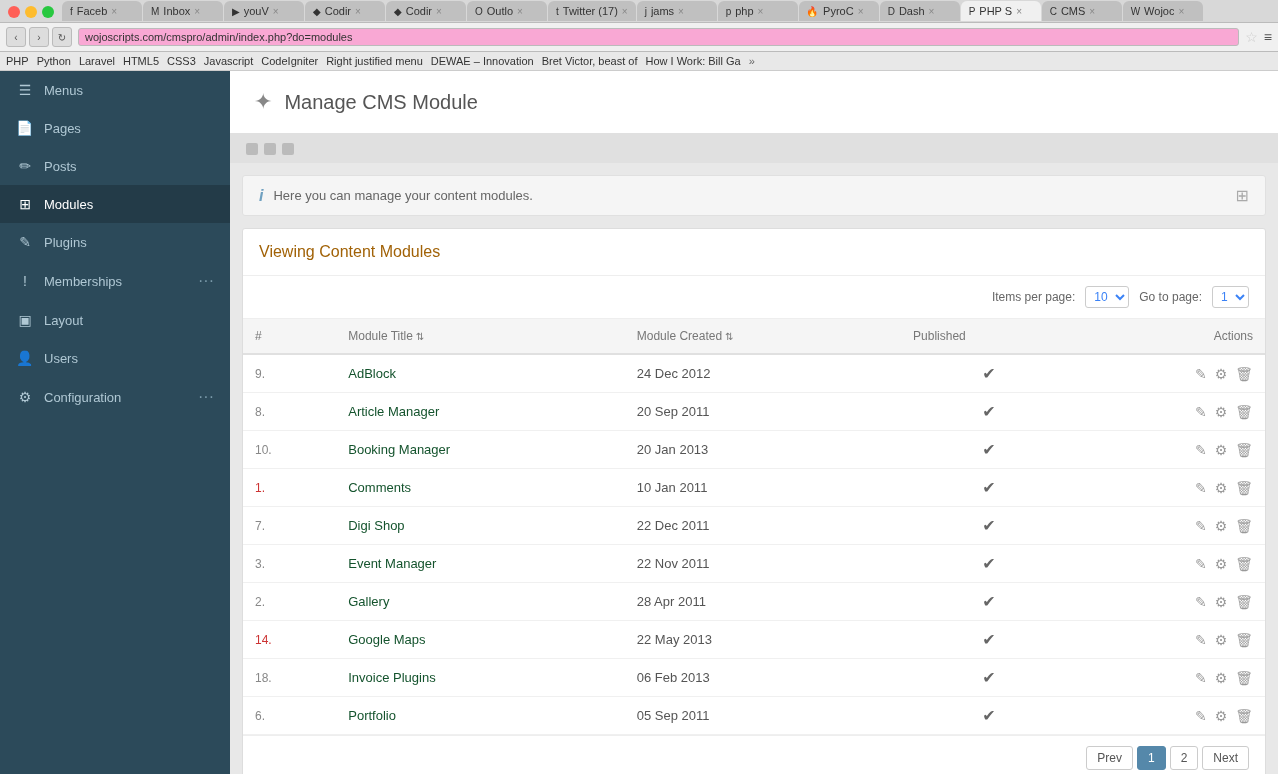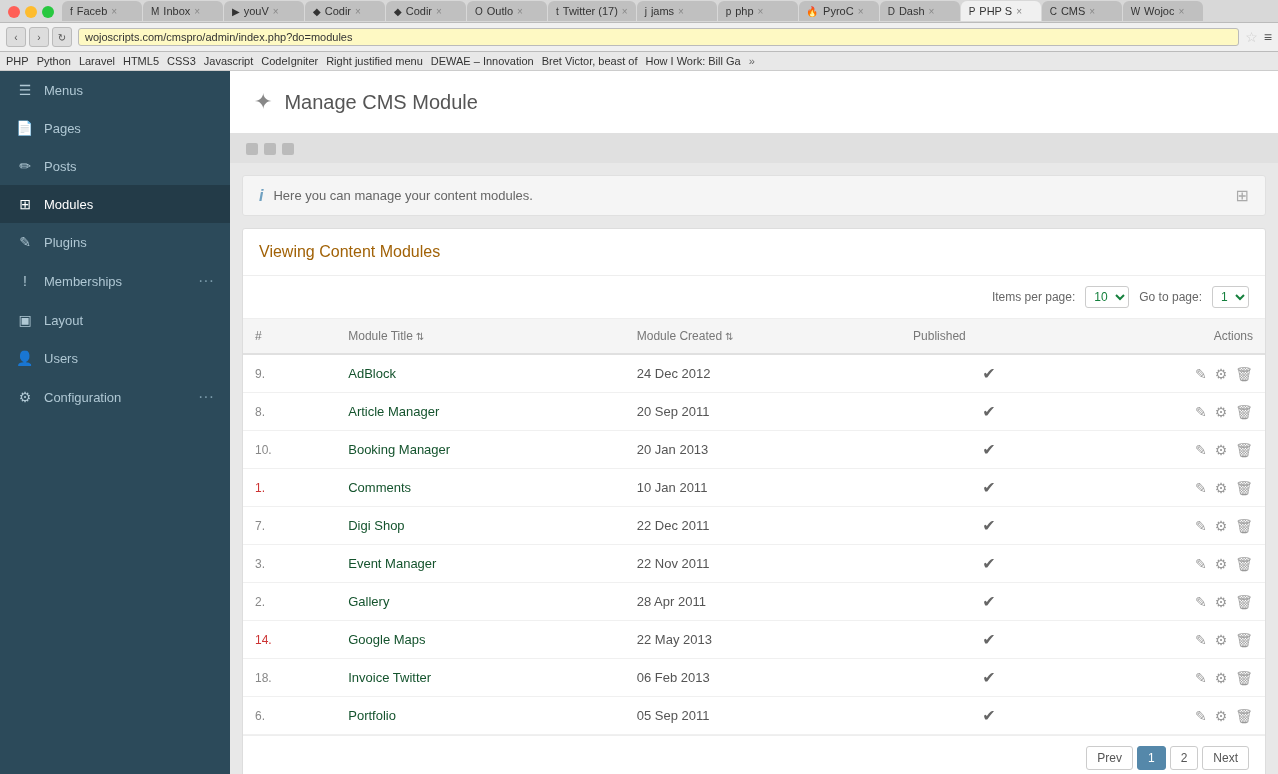--- a/index.html
+++ b/index.html
@@ -6,21 +6,21 @@
     body { font-family: Arial, sans-serif; font-size: 13px; background: #e8e8e8; display: flex; flex-direction: column; height: 774px; overflow: hidden; }
     .tab-bar { display: flex; align-items: flex-end; gap: 1px; font-size: 11px; overflow: hidden; }
     .tab { background: #c0c0c0; border-radius: 6px 6px 0 0; padding: 4px 8px; display: flex; align-items: center; gap: 4px; max-width: 110px; min-width: 80px; color: #333; cursor: pointer; white-space: nowrap; overflow: hidden; }
     .tab.active { background: #f0f0f0; }
     .tab-close { color: #888; font-size: 10px; flex-shrink: 0; }
     .tab-favicon { font-size: 10px; flex-shrink: 0; }
     .tab-label { overflow: hidden; text-overflow: ellipsis; }
     .address-bar { background: #f0f0f0; display: flex; align-items: center; gap: 6px; padding: 4px 6px; border-bottom: 1px solid #bbb; }
     .nav-btns { display: flex; gap: 3px; }
     .nav-btn { background: #ddd; border: 1px solid #bbb; border-radius: 3px; width: 20px; height: 20px; display: flex; align-items: center; justify-content: center; font-size: 10px; color: #555; cursor: pointer; }
-    .address-input { flex: 1; background: #fef9c3; border: 1px solid #bbb; border-radius: 3px; padding: 2px 6px; font-size: 11px; color: #333; }
+    .address-input { flex: 1; background: #f9a8d4; border: 1px solid #bbb; border-radius: 3px; padding: 2px 6px; font-size: 11px; color: #333; }
     .star-btn { font-size: 14px; color: #ccc; }
     .menu-btn { font-size: 14px; color: #555; cursor: pointer; }
     .bookmarks-bar { background: #e8e8e8; padding: 3px 6px; display: flex; align-items: center; gap: 8px; font-size: 11px; border-bottom: 1px solid #ccc; overflow: hidden; white-space: nowrap; }
     .bookmark-item { color: #333; cursor: pointer; display: flex; align-items: center; gap: 2px; }
     .bookmark-more { color: #666; font-size: 11px; cursor: pointer; }
 
     
     .traffic-lights { display: flex; gap: 5px; padding: 6px 8px 4px; }
     .tl { width: 12px; height: 12px; border-radius: 50%; }
     .tl-close { background: #ff5f57; }
@@ -51,21 +51,21 @@
     .info-bar { background: #f5f5f5; border: 1px solid #e0e0e0; padding: 10px 16px; margin: 12px; display: flex; align-items: center; gap: 10px; border-radius: 3px; }
     .info-icon { color: #6fa0c0; font-size: 16px; font-style: italic; font-weight: bold; }
     .info-text { color: #666; font-size: 13px; }
     .info-close { margin-left: auto; color: #aaa; cursor: pointer; font-size: 16px; }
 
     .content-panel { background: white; margin: 0 12px 12px; border-radius: 3px; border: 1px solid #ddd; }
     .panel-title { padding: 14px 16px; font-size: 16px; color: #a16207; border-bottom: 1px solid #eee; }
 
     .table-controls { display: flex; align-items: center; justify-content: flex-end; padding: 10px 16px; gap: 10px; border-bottom: 1px solid #eee; }
     .control-label { color: #666; font-size: 12px; }
-    .control-select { border: 1px solid #ccc; border-radius: 3px; padding: 2px 4px; font-size: 12px; background: white; color: #15803d; }
+    .control-select { border: 1px solid #ccc; border-radius: 3px; padding: 2px 4px; font-size: 12px; background: white; color: #3b82f6; }
 
     table { width: 100%; border-collapse: collapse; }
     thead tr { background: #f5f5f5; border-bottom: 2px solid #e0e0e0; }
     th { padding: 10px 12px; text-align: left; font-size: 12px; color: #777; font-weight: normal; }
     th.sortable { cursor: pointer; }
     th.sortable::after { content: ' ⇅'; font-size: 10px; }
     td { padding: 9px 12px; border-bottom: 1px solid #f0f0f0; font-size: 13px; color: #555; }
     .row-num { color: #888; font-size: 12px; }
     .row-num.red { color: #cc3333; }
     .module-link { color: #14532d; cursor: pointer; }
@@ -376,21 +376,21 @@
     <td>
       <div class="actions">
         <span class="action-btn" title="Edit">✎</span>
         <span class="action-btn" title="Settings">⚙</span>
         <span class="action-btn" title="Delete">🗑</span>
       </div>
     </td>
   </tr>
             <tr>
     <td><span class="row-num">18.</span></td>
-    <td><a class="module-link">Invoice Twitter</a></td>
+    <td><a class="module-link">Invoice Plugins</a></td>
     <td>06 Feb 2013</td>
     <td style="text-align:center;"><span class="checkmark">✔</span></td>
     <td>
       <div class="actions">
         <span class="action-btn" title="Edit">✎</span>
         <span class="action-btn" title="Settings">⚙</span>
         <span class="action-btn" title="Delete">🗑</span>
       </div>
     </td>
   </tr>

